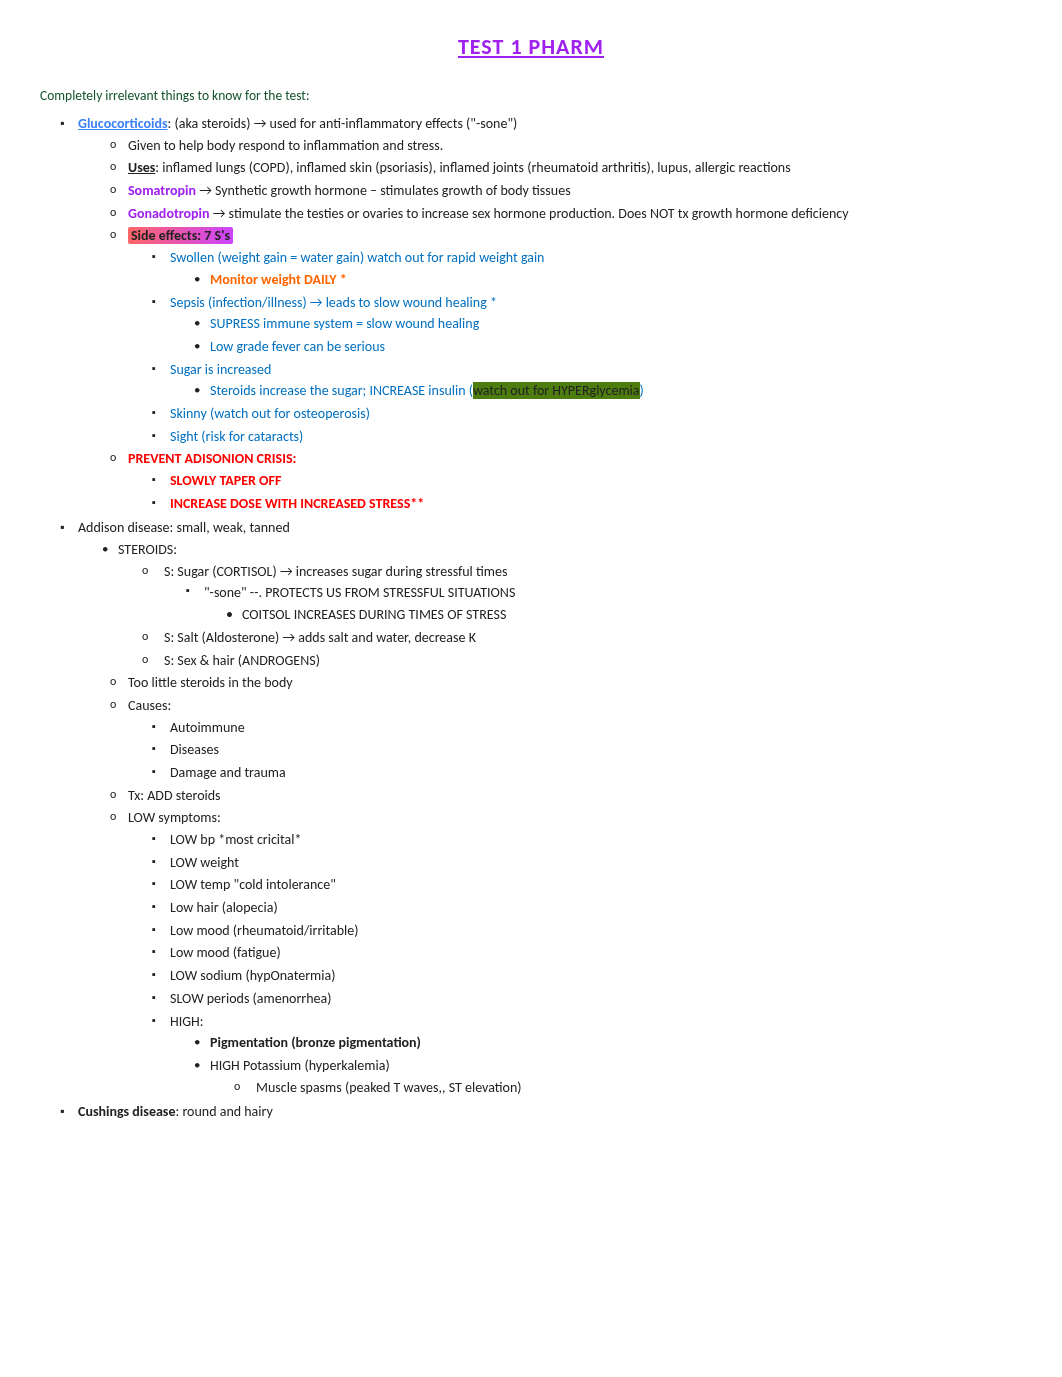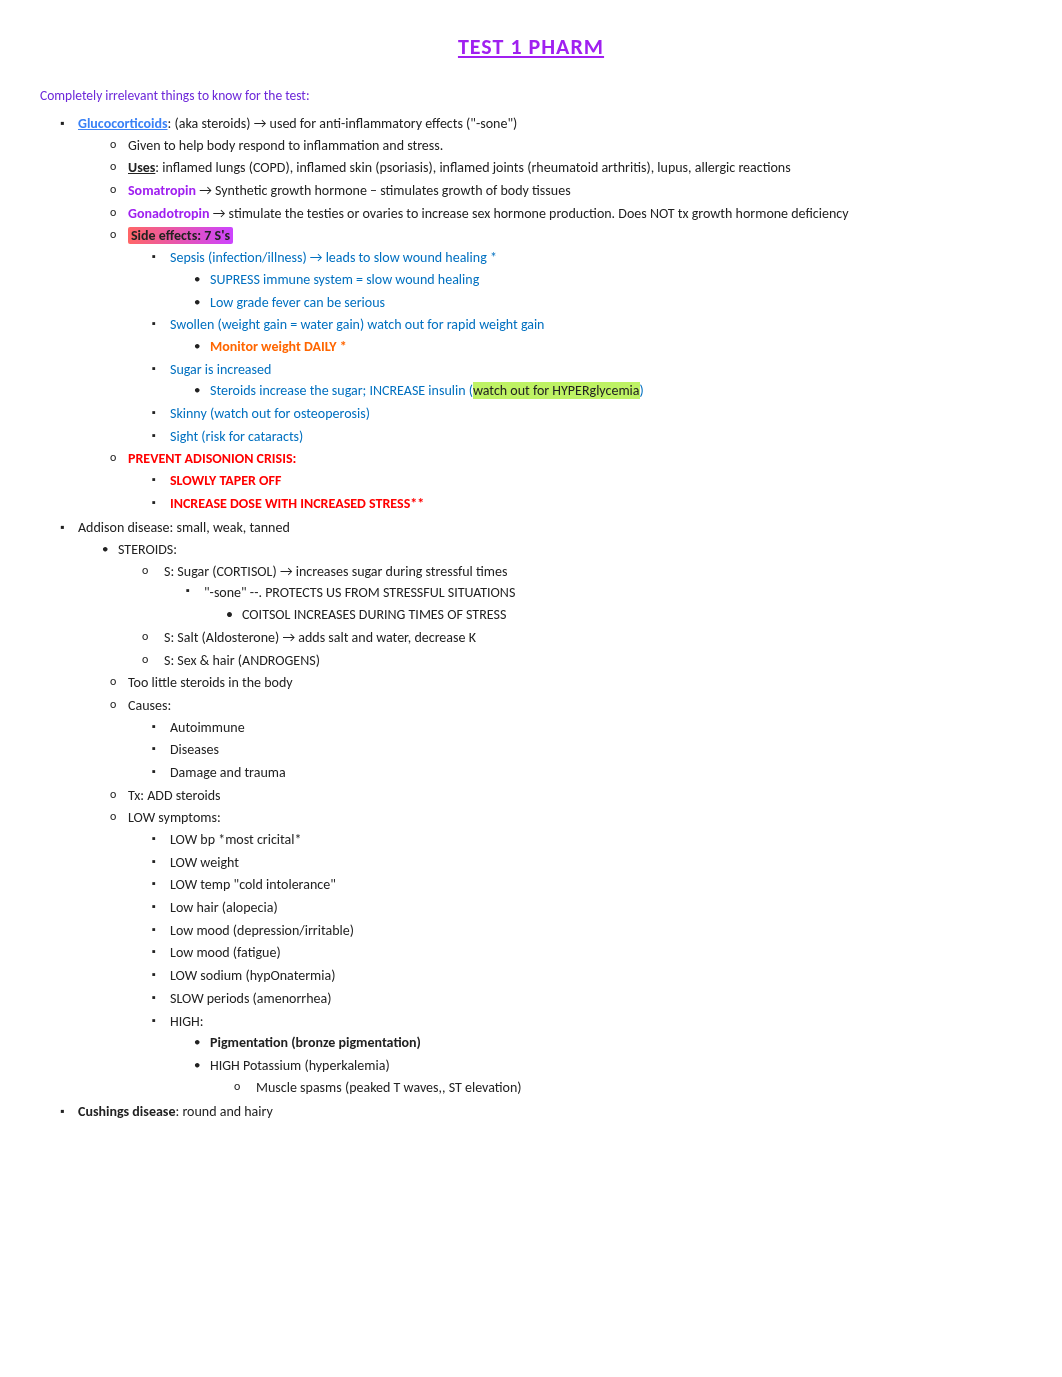--- a/index.html
+++ b/index.html
@@ -14,21 +14,21 @@
     .page-title {
       text-align: center;
       font-size: 22px;
       font-weight: bold;
       color: #a020f0;
       text-decoration: underline;
       margin-bottom: 22px;
       letter-spacing: 1px;
     }
     .intro-text {
-      color: #6d28d9;
+      color: #14532d;
       font-size: 13.5px;
       margin-bottom: 6px;
     }
     ul.level1 {
       list-style: none;
       padding-left: 20px;
       margin-bottom: 4px;
     }
     ul.level1 > li {
       position: relative;
@@ -142,21 +142,21 @@
     .gluco-label { color: #3b82f6; font-weight: bold; text-decoration: underline; }
     .somatropin { color: #a020f0; font-weight: bold; }
     .gonadotropin { color: #a020f0; font-weight: bold; }
     .side-effects-label {
       background: linear-gradient(to right, #ff6666, #cc44ff);
       color: #222;
       font-weight: bold;
       padding: 0 3px;
       border-radius: 2px;
     }
-    .highlight-yellow { background: #bef264; }
+    .highlight-yellow { background: #4d7c0f; }
     .blue-text { color: #0070c0; }
     .monitor-weight {
       color: #ff6600;
       font-weight: bold;
     }
     .prevent-label {
       color: #ff0000;
       font-weight: bold;
       text-transform: uppercase;
     }
@@ -186,32 +186,32 @@
       <li>
         <span class="somatropin">Somatropin</span><span> → Synthetic growth hormone – stimulates growth of body tissues</span>
       </li>
       <li>
         <span class="gonadotropin">Gonadotropin</span><span> → stimulate the testies or ovaries to increase sex hormone production. Does NOT tx growth hormone deficiency</span>
       </li>
       <li>
         <span class="side-effects-label">Side effects: 7 S's</span>
         <ul class="level3">
           <li>
+            <span class="blue-text">Swollen (weight gain = water gain) watch out for rapid weight gain</span>
+            <ul class="level4">
+              <li>
+                <span class="monitor-weight">Monitor weight DAILY *</span>
+              </li>
+            </ul>
+          </li>
+          <li>
             <span class="blue-text">Sepsis (infection/illness) → leads to slow wound healing *</span>
             <ul class="level4">
               <li><span class="blue-text">SUPRESS immune system = slow wound healing</span></li>
               <li><span class="blue-text">Low grade fever can be serious</span></li>
-            </ul>
-          </li>
-          <li>
-            <span class="blue-text">Swollen (weight gain = water gain) watch out for rapid weight gain</span>
-            <ul class="level4">
-              <li>
-                <span class="monitor-weight">Monitor weight DAILY *</span>
-              </li>
             </ul>
           </li>
           <li>
             <span class="blue-text">Sugar is increased</span>
             <ul class="level4">
               <li>
                 <span class="blue-text">Steroids increase the sugar; INCREASE insulin (</span><span class="highlight-yellow">watch out for HYPERglycemia</span><span class="blue-text">)</span>
               </li>
             </ul>
           </li>
@@ -262,21 +262,21 @@
         </ul>
       </li>
       <li><span>Tx: ADD steroids</span></li>
       <li>
         <span>LOW symptoms:</span>
         <ul class="level3">
           <li><span>LOW bp *most cricital*</span></li>
           <li><span>LOW weight</span></li>
           <li><span>LOW temp "cold intolerance"</span></li>
           <li><span>Low hair (alopecia)</span></li>
-          <li><span>Low mood (depression/irritable)</span></li>
+          <li><span>Low mood (rheumatoid/irritable)</span></li>
           <li><span>Low mood (fatigue)</span></li>
           <li><span>LOW sodium (hypOnatermia)</span></li>
           <li><span>SLOW periods (amenorrhea)</span></li>
           <li>
             <span>HIGH:</span>
             <ul class="level4">
               <li><span class="bold">Pigmentation (bronze pigmentation)</span></li>
               <li>
                 <span>HIGH Potassium (hyperkalemia)</span>
                 <ul class="level7">

